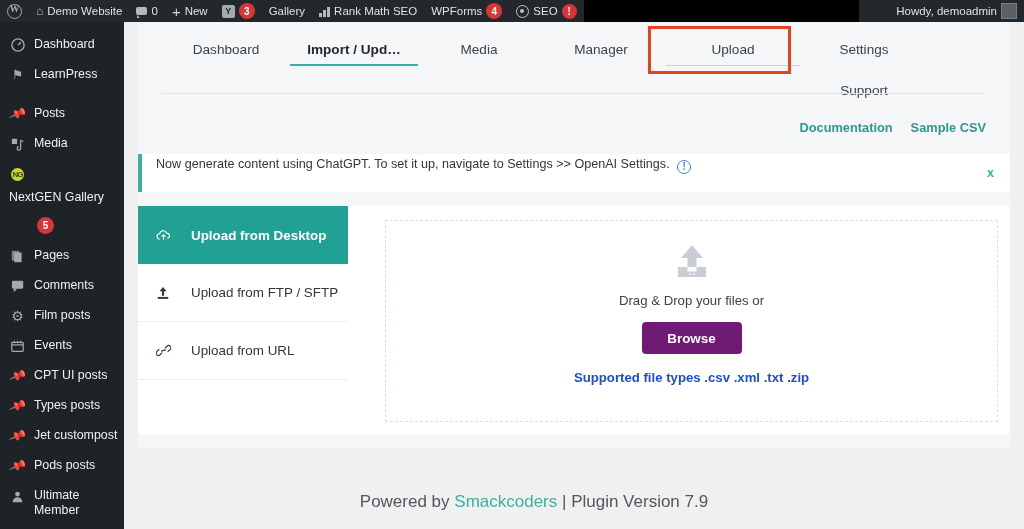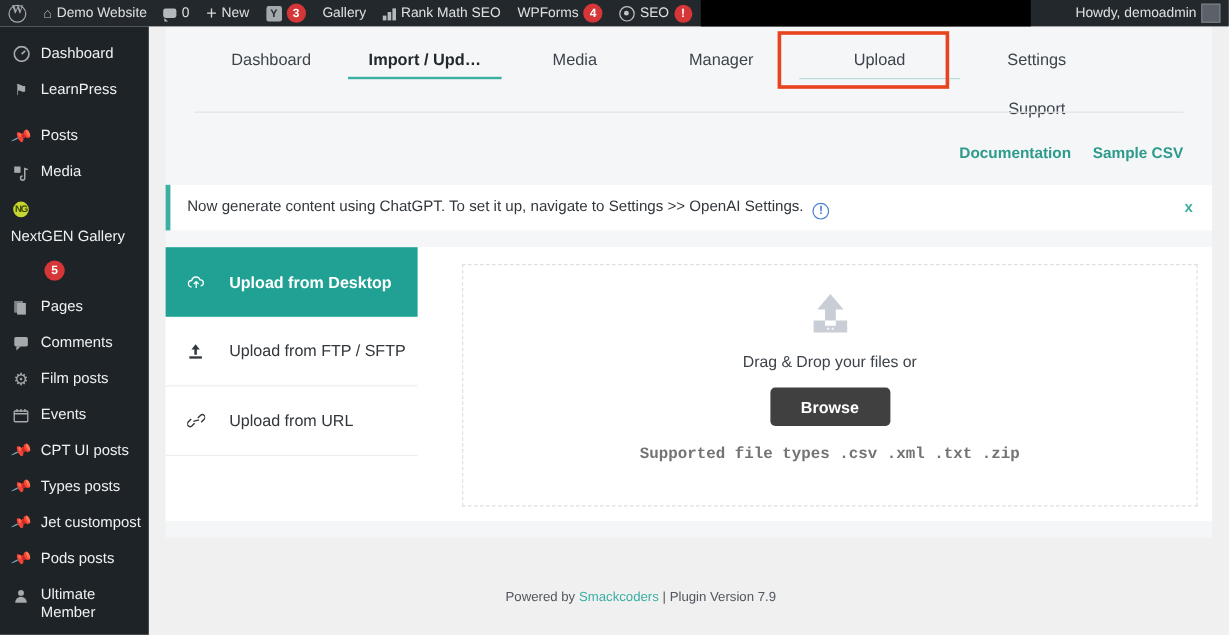--- a/index.html
+++ b/index.html
@@ -168,21 +168,21 @@
     padding: 4px 24px 0 0; height: 30px; align-items: center;
   }
   #doclinks a {
     color: #2d9b8c; font-size: 12.8px; text-decoration: none; font-weight: bold;
   }
 
   
   #notice {
     position: relative; margin: 14px 0 0 0; height: 38px;
     background: #fff; border-left: 4px solid #3aafa2;
-    display: flex; align-items: center; padding-left: 14px;
+    display: flex; padding-left: 14px;
   }
   #notice-text { font-size: 12.6px; color: #32373c; }
   .info-ico {
     display: inline-flex; width: 14px; height: 14px;
     border: 1.5px solid #4a7fd1; border-radius: 50%;
     color: #4a7fd1; font-size: 10px; font-weight: bold;
     align-items: center; justify-content: center;
     margin-left: 3px; vertical-align: -2px;
   }
   #notice-dismiss {
@@ -210,32 +210,32 @@
   #dropzone {
     position: absolute; left: 247px; top: 14px;
     width: 613px; height: 202px;
     border: 1.6px dashed #dcdfe3; background: #fff;
     display: flex; flex-direction: column; align-items: center;
     justify-content: flex-start; padding-top: 22px;
   }
   #upload-glyph { margin-bottom: 6px; }
   #dz-label { font-size: 13.2px; color: #3c434a; }
   #browse-btn {
-    margin-top: 14px; background: #404040; color: #fff;
+    margin-top: 14px; background: #701a75; color: #fff;
     font-size: 13.4px; font-weight: bold; border: none; border-radius: 4px;
     width: 100px; height: 32px; cursor: pointer;
   }
   #dz-types {
-    margin-top: 16px; font-size: 13.2px; color: #737373; font-weight: bold; font-family: Liberation Mono, monospace;
+    margin-top: 16px; font-size: 13.2px; color: #1d4ed8; font-weight: bold;
   }
 
   
   #footer {
     position: absolute; top: 470px; left: 0; width: 820px;
-    text-align: center; font-size: 11px; color: #50575e;
+    text-align: center; font-size: 17px; color: #50575e;
   }
   #footer a { color: #3aafa2; text-decoration: none; }
 </style>
 </head>
 <body>
 
 <div id="adminbar">
   <div class="ab-item">
     <span class="wp-logo"></span>
   </div>

